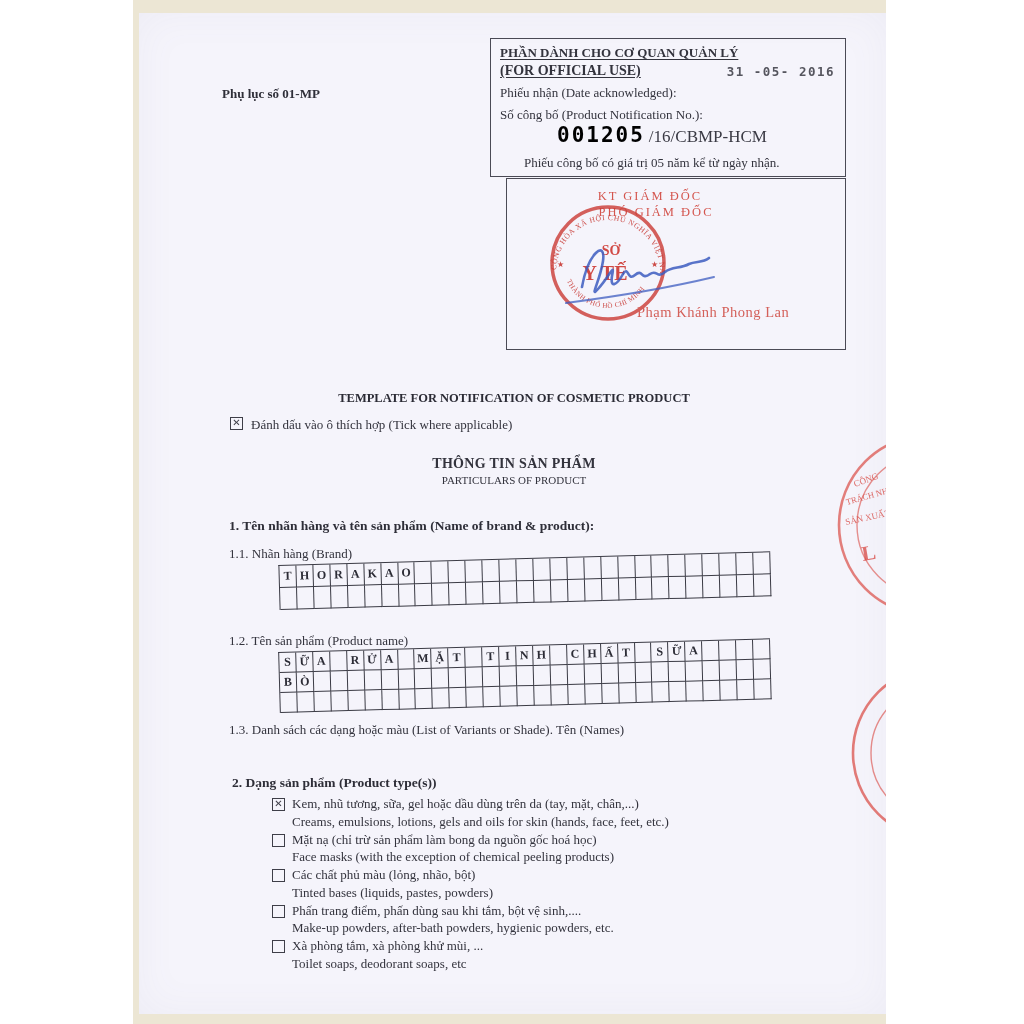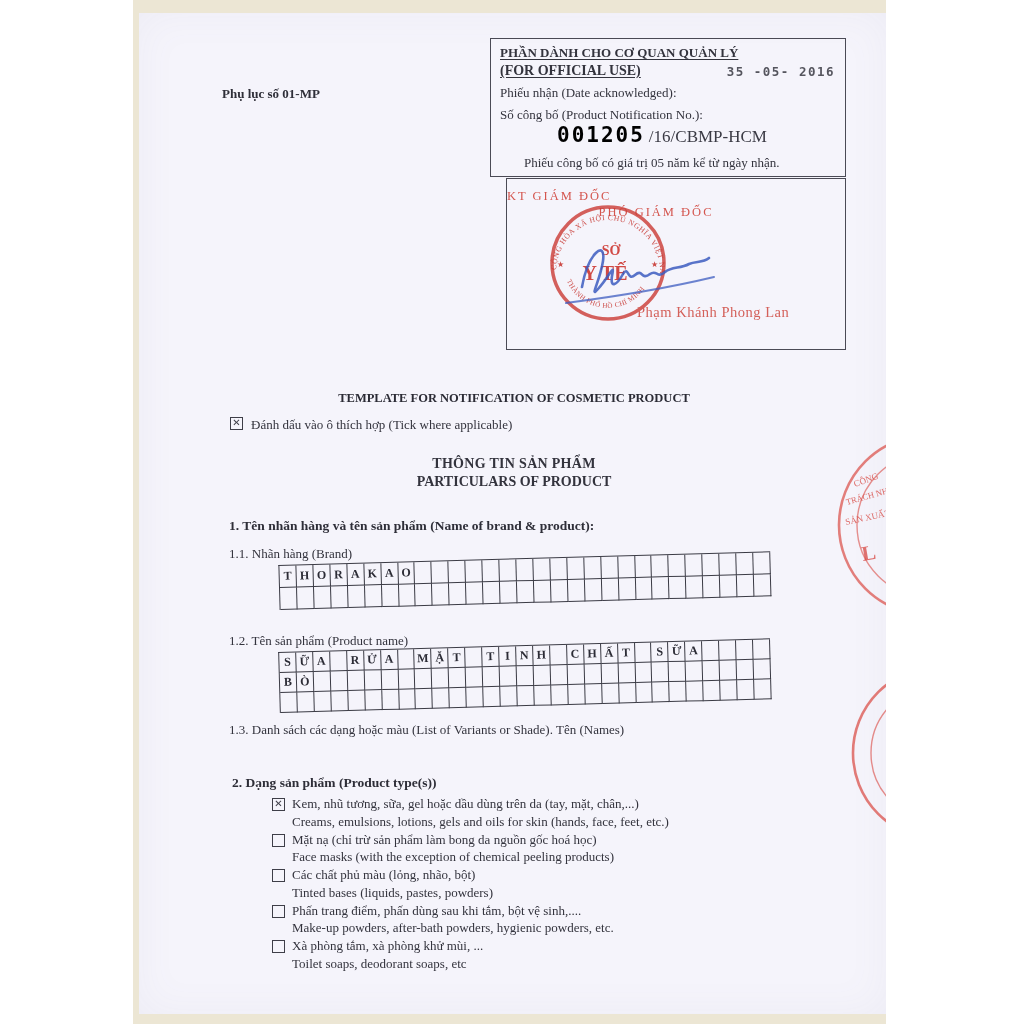--- a/index.html
+++ b/index.html
@@ -16,29 +16,29 @@
   .obox .h-en{position:absolute;left:9px;top:24px;font-size:14px;font-weight:600;text-decoration:underline;text-underline-offset:2px;}
   .obox .datestamp{position:absolute;right:10px;top:25px;font-family:"DejaVu Sans Mono",monospace;font-size:12.5px;font-weight:bold;color:#55555e;letter-spacing:1.5px;}
   .obox .l-date{position:absolute;left:9px;top:46px;font-size:13px;}
   .obox .l-num{position:absolute;left:9px;top:68px;font-size:13px;}
   .obox .numline{position:absolute;left:66px;top:84px;font-size:16px;}
   .obox .numbig{font-family:"DejaVu Sans Mono",monospace;font-size:21px;font-weight:bold;color:#000000;letter-spacing:2px;}
   .obox .numsuf{font-size:17px;color:#3a3a44;}
   .obox .validity{position:absolute;left:9px;top:116px;font-size:13px;margin-left:24px;}
   
   .sbox{border:1.6px solid #4a4a55;}
-  .sbox .t1{position:absolute;left:0;right:52px;top:10px;text-align:left;font-size:12.5px;letter-spacing:2px;color:#d4554e;}
+  .sbox .t1{position:absolute;left:0;right:52px;top:10px;text-align:center;font-size:12.5px;letter-spacing:2px;color:#d4554e;}
   .sbox .t2{position:absolute;left:0;right:40px;top:26px;text-align:center;font-size:12.5px;letter-spacing:2px;color:#d4554e;}
   .sbox .signer{position:absolute;left:95px;top:125px;font-size:14.5px;color:#d4605a;letter-spacing:0.5px;margin-left:35px;}
   
   .ctr{text-align:center;}
   .doc-title{font-size:18px;font-weight:bold;color:#2b2b35;letter-spacing:0.4px;}
   .doc-sub{font-size:12.5px;font-weight:bold;color:#2b2b35;}
   .info-vi{font-size:14px;font-weight:bold;letter-spacing:0.3px;}
-  .info-en{font-size:14px;font-weight:bold;}
+  .info-en{font-size:11px;font-weight:normal;}
   .s-head{font-size:13.5px;font-weight:bold;color:#2e2e38;}
   .s-label{font-size:13px;}
   
   .cbx{display:inline-block;box-sizing:border-box;width:13px;height:13px;border:1.4px solid #3e3e48;
        font-size:10px;line-height:10px;text-align:center;color:#3e3e48;flex:0 0 13px;}
   .tickrow{display:flex;gap:8px;align-items:flex-start;font-size:13px;}
   
   .grid{display:grid;border-top:1.2px solid #3b3b45;border-left:1.2px solid #3b3b45;transform:rotate(-1.6deg);transform-origin:left center;}
   .grid-brand{grid-auto-rows:22px;}
   .grid-product{grid-auto-rows:20px;}
@@ -57,21 +57,21 @@
 
 <div class="canvas">
   <div class="photo">
     <div class="page">
 
       <div class="abs appendix" style="left:83px;top:73px;">Phụ lục số 01-MP</div>
 
       <div class="abs obox" style="left:351px;top:25px;width:354px;height:137px;">
         <div class="h-vi">PHẦN DÀNH CHO CƠ QUAN QUẢN LÝ</div>
         <div class="h-en">(FOR OFFICIAL USE)</div>
-        <div class="datestamp">35 -05- 2016</div>
+        <div class="datestamp">31 -05- 2016</div>
         <div class="l-date">Phiếu nhận (Date acknowledged):</div>
         <div class="l-num">Số công bố (Product Notification No.):</div>
         <div class="numline">
           <span class="numbig">001205</span>
           <span class="numsuf">/16/CBMP-HCM</span>
         </div>
         <div class="validity">Phiếu công bố có giá trị 05 năm kể từ ngày nhận.</div>
       </div>
 
       <div class="abs sbox" style="left:367px;top:165px;width:338px;height:170px;">

